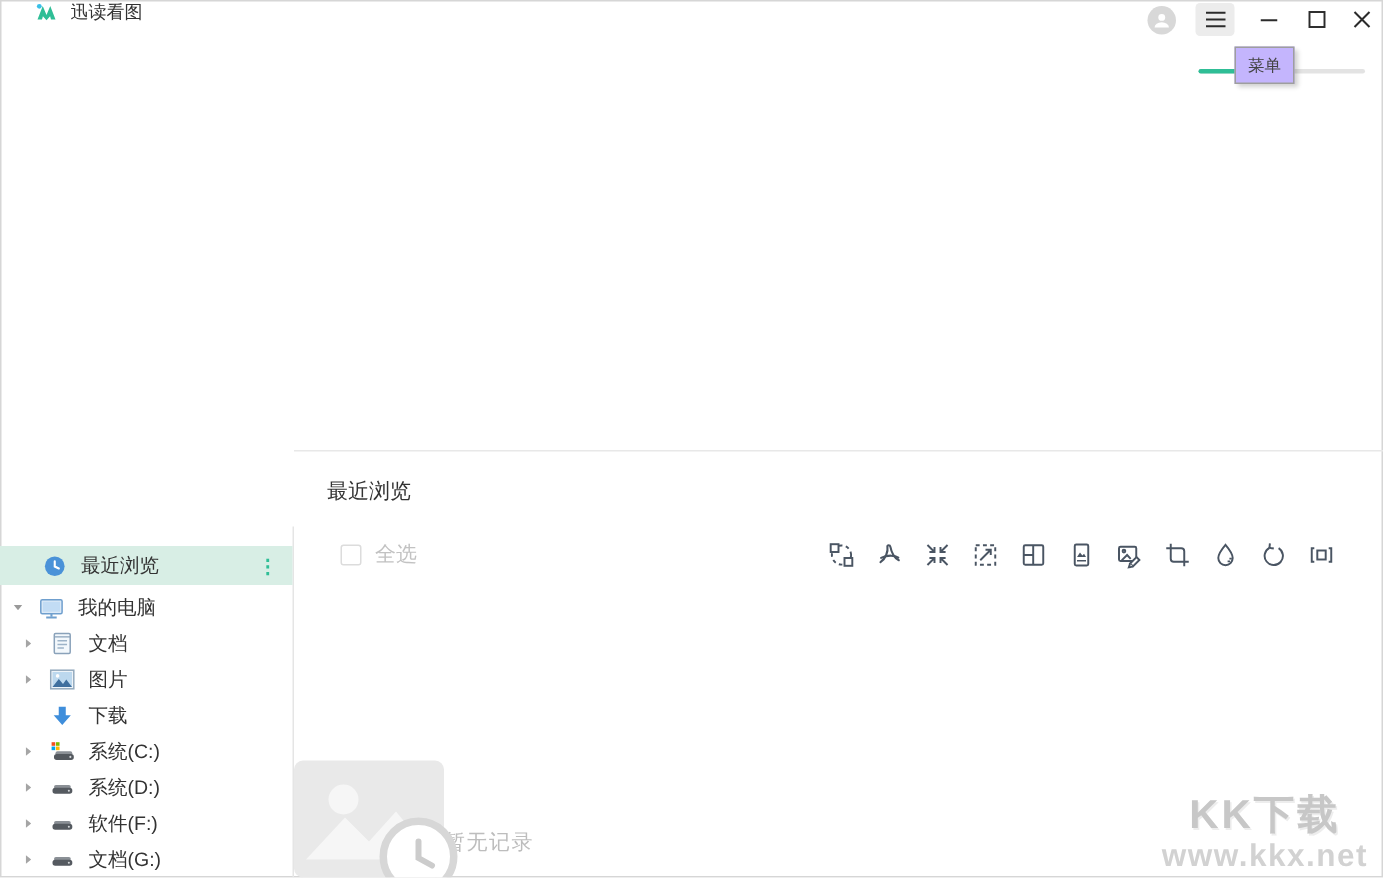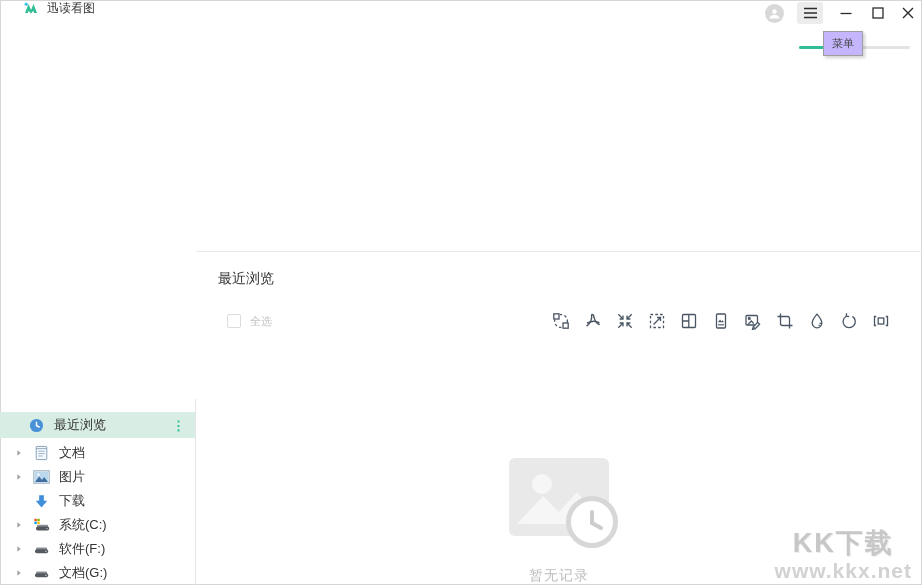--- a/index.html
+++ b/index.html
@@ -26,25 +26,25 @@
   .side-row .tw { width:14px; margin-left:5px; display:flex; justify-content:center; flex-shrink:0; }
   .side-row .tw.lv2 { margin-left:12px; }
   .side-row .ic { width:18px; height:16px; margin-left:6px; margin-right:9px; display:flex; align-items:center; justify-content:center; flex-shrink:0; }
   .side-row.selected .ic { margin-left:27px; }
   .dots { margin-left:auto; margin-right:10px; color:#2fbe96; font-weight:bold; font-size:13px; letter-spacing:0; line-height:1; }
   
   .content-header { font-size:14px; color:#333; padding:18px 0 0 22px; }
   .toolbar { display:flex; align-items:center; margin:24px 32px 0 22px; }
   .select-all { display:flex; align-items:center; }
   .cbx { width:14px; height:14px; border:1px solid #dcdcdc; border-radius:2px; background:#fff; }
-  .select-all span { font-size:11px; color:#c2c2c2; margin-left:9px; }
+  .select-all span { font-size:14px; color:#c2c2c2; margin-left:9px; }
   .tb-icons { margin-left:auto; display:flex; align-items:center; }
   .tb-icon { width:18px; height:18px; margin-left:14px; display:flex; align-items:center; justify-content:center; cursor:default; }
   
-  .empty-wrap { display:flex; flex-direction:column; align-items:center; margin-top:128px; }
+  .empty-wrap { display:flex; flex-direction:row; align-items:center; margin-top:128px; }
   .ph { position:relative; width:100px; height:78px; background:#e9e9e9; border-radius:6px; }
   .clock-badge { position:absolute; left:57px; top:38px; width:52px; height:52px; border-radius:50%;
     background:#fff; border:5px solid #d7d7d7; display:flex; align-items:center; justify-content:center; }
   .empty-text { font-size:14px; color:#bdbdbd; margin-top:31px; letter-spacing:1px; }
   
   .tooltip { position:absolute; background:#c4b5fd; border:1px solid #9e9e9e; box-shadow:2px 2px 3px rgba(0,0,0,.18);
     font-size:11px; color:#444; padding:4px 8px 4px; white-space:nowrap; z-index:6; }
   .tooltip.menu-tip { left:823px; top:31px; }
   .zoom-slider { position:absolute; left:799px; top:46px; width:111px; height:3px; background:#e3e3e3; border-radius:2px; z-index:4; }
   .zoom-fill { width:39px; height:3px; background:#2fbe96; border-radius:2px; }
@@ -110,20 +110,36 @@
         <span class="ic">
           <svg width="15" height="15" viewBox="0 0 16 16">
             <circle cx="8" cy="8" r="7" fill="#4a92d8"></circle>
             <path d="M8 4.4 V8.2 L10.9 9.6" stroke="#fff" stroke-width="1.5" fill="none" stroke-linecap="round"></path>
           </svg>
         </span>
         <span>最近浏览</span>
         <span class="dots">⋮</span>
       </div>
 
+      <div class="side-row">
+        <span class="tw">
+          <svg width="8" height="8" viewBox="0 0 8 8">
+              <path d="M1.2 2.3 L4 5.8 L6.8 2.3 Z" fill="#9a9a9a"></path>
+            </svg>
+        </span>
+        <span class="ic">
+          <svg width="17" height="16" viewBox="0 0 17 16">
+            <rect x="1.2" y="2.8" width="14.2" height="9.4" rx="1" fill="#dbe9f7" stroke="#6f9fce"></rect>
+            <rect x="2.6" y="4.2" width="11.4" height="6.6" fill="#c2dcf4"></rect>
+            <path d="M8.3 12.2 V14.2" stroke="#6f9fce" stroke-width="1.4"></path>
+            <path d="M4.8 14.7 H11.8" stroke="#6f9fce" stroke-width="1.3"></path>
+          </svg>
+        </span>
+        <span>我的电脑</span>
+      </div>
 
       <div class="side-row">
         <span class="tw lv2">
           <svg width="8" height="8" viewBox="0 0 8 8">
               <path d="M2.3 1.2 L5.8 4 L2.3 6.8 Z" fill="#a5a5a5"></path>
             </svg>
         </span>
         <span class="ic">
           <svg width="15" height="16" viewBox="0 0 15 16">
             <rect x="2.2" y="1.4" width="10.6" height="13.2" rx="0.8" fill="#f3f8fc" stroke="#8aa2ba"></rect>
@@ -175,20 +191,35 @@
             <rect x="1.4" y="3.7" width="2.4" height="2.4" fill="#00a4ef"></rect>
             <rect x="4.3" y="3.7" width="2.4" height="2.4" fill="#ffb900"></rect>
             <rect x="4" y="6.8" width="11.2" height="2.6" rx="1.3" fill="#8b9096"></rect>
             <rect x="3" y="8.6" width="13.2" height="4" rx="1.8" fill="#53585e"></rect>
             <circle cx="13.9" cy="10.6" r="0.7" fill="#d4d7da"></circle>
           </svg>
         </span>
         <span>系统(C:)</span>
       </div>
 
+      <div class="side-row">
+        <span class="tw lv2">
+          <svg width="8" height="8" viewBox="0 0 8 8">
+              <path d="M2.3 1.2 L5.8 4 L2.3 6.8 Z" fill="#a5a5a5"></path>
+            </svg>
+        </span>
+        <span class="ic">
+          <svg width="17" height="14" viewBox="0 0 17 14">
+            <rect x="3" y="5.4" width="11.2" height="2.6" rx="1.3" fill="#8b9096"></rect>
+            <rect x="2" y="7.2" width="13.2" height="4" rx="1.8" fill="#555a60"></rect>
+            <circle cx="12.9" cy="9.2" r="0.7" fill="#d4d7da"></circle>
+          </svg>
+        </span>
+        <span>系统(D:)</span>
+      </div>
 
 
       <div class="side-row">
         <span class="tw lv2">
           <svg width="8" height="8" viewBox="0 0 8 8">
               <path d="M2.3 1.2 L5.8 4 L2.3 6.8 Z" fill="#a5a5a5"></path>
             </svg>
         </span>
         <span class="ic">
           <svg width="17" height="14" viewBox="0 0 17 14">

